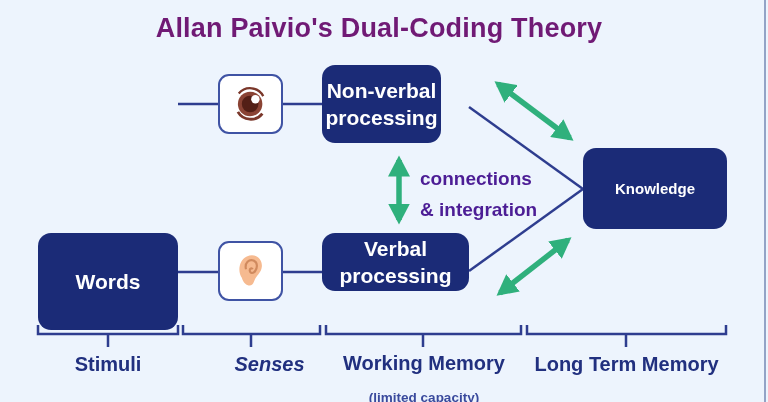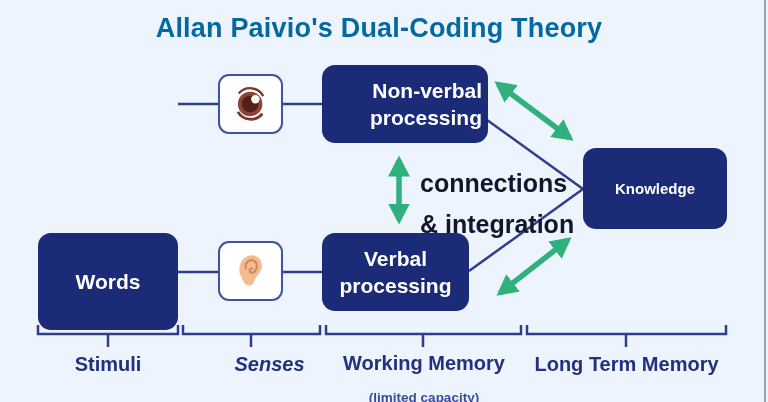--- a/index.html
+++ b/index.html
@@ -3,44 +3,44 @@
 <meta charset="utf-8">
 <style>
   html,body { margin:0; padding:0; }
   #canvas {
     position:relative; width:768px; height:402px;
     background:#edf4fd; overflow:hidden;
     font-family:"Liberation Sans", sans-serif;
   }
   .title {
     position:absolute; left:0; right:10px; top:13px;
-    text-align:center; color:#0369a1; font-size:27px; font-weight:bold;
+    text-align:center; color:#701a75; font-size:27px; font-weight:bold;
     letter-spacing:0.2px;
   }
   .node {
     position:absolute; background:#1b2b77; color:#ffffff;
     border-radius:13px; display:flex; align-items:center; justify-content:center;
     font-weight:bold; font-size:21px; text-align:center; line-height:1.3;
     padding:0 6px; box-sizing:border-box;
   }
   #node-picture   { left:38px;  top:65px;  width:140px; height:78px; letter-spacing:1px; }
   #node-words     { left:38px;  top:233px; width:140px; height:97px; }
-  #node-nonverbal { left:322px; top:65px;  width:166px; height:78px;text-align:right; }
-  #node-verbal    { left:322px; top:233px; width:147px; height:78px; }
+  #node-nonverbal { left:322px; top:65px;  width:119px; height:78px; }
+  #node-verbal    { left:322px; top:233px; width:147px; height:58px; }
   #node-knowledge { left:583px; top:148px; width:144px; height:81px; font-size:15px; }
   .sense-box {
     position:absolute; width:65px; height:60px; background:#ffffff;
     border:2.5px solid #3f53a4; border-radius:11px; box-sizing:border-box;
     display:flex; align-items:center; justify-content:center;
   }
   #sense-eye { left:218px; top:74px; }
   #sense-ear { left:218px; top:241px; }
   .connector-label {
     position:absolute; left:420px; top:163px;
-    color:#0f172a; font-size:25px; font-weight:600; line-height:1.65;
+    color:#4c1d95; font-size:19px; font-weight:600; line-height:1.65;
   }
   .connector-label span { display:block; }
   .bracket-label {
     position:absolute; text-align:center; color:#21307f;
     font-size:20px; font-weight:bold;
   }
   #label-stimuli { left:38px;  width:140px; top:353px; }
   #label-senses  { left:201px; width:137px; top:353px;font-style:italic; }
   #label-working { left:326px; width:196px; top:352px; }
   #label-ltm     { left:527px; width:199px; top:353px; }

